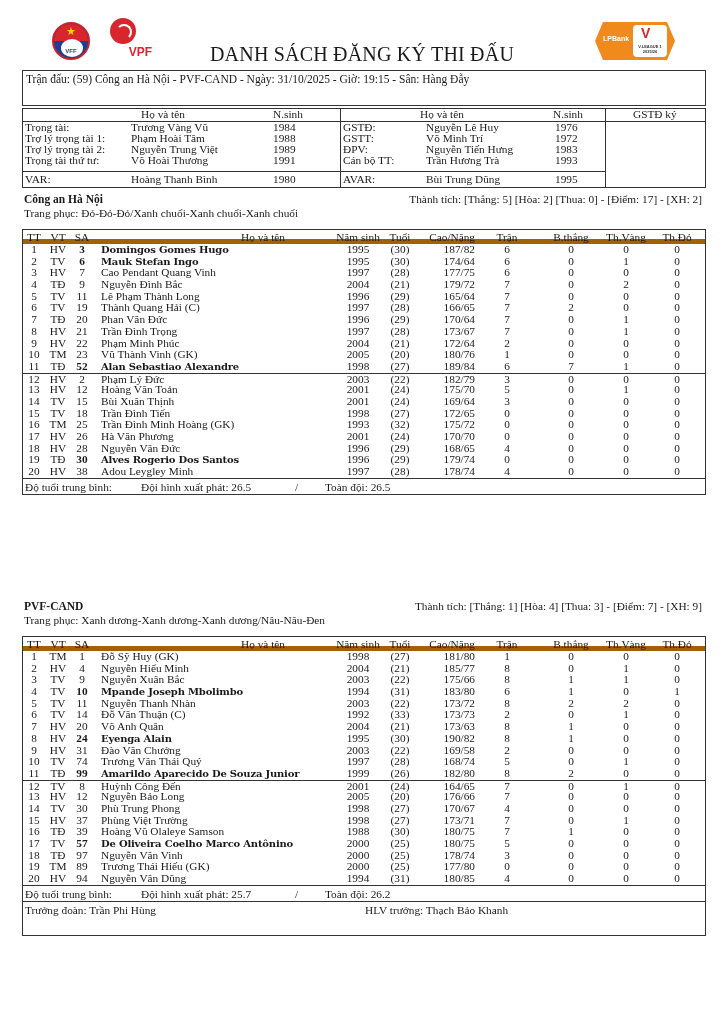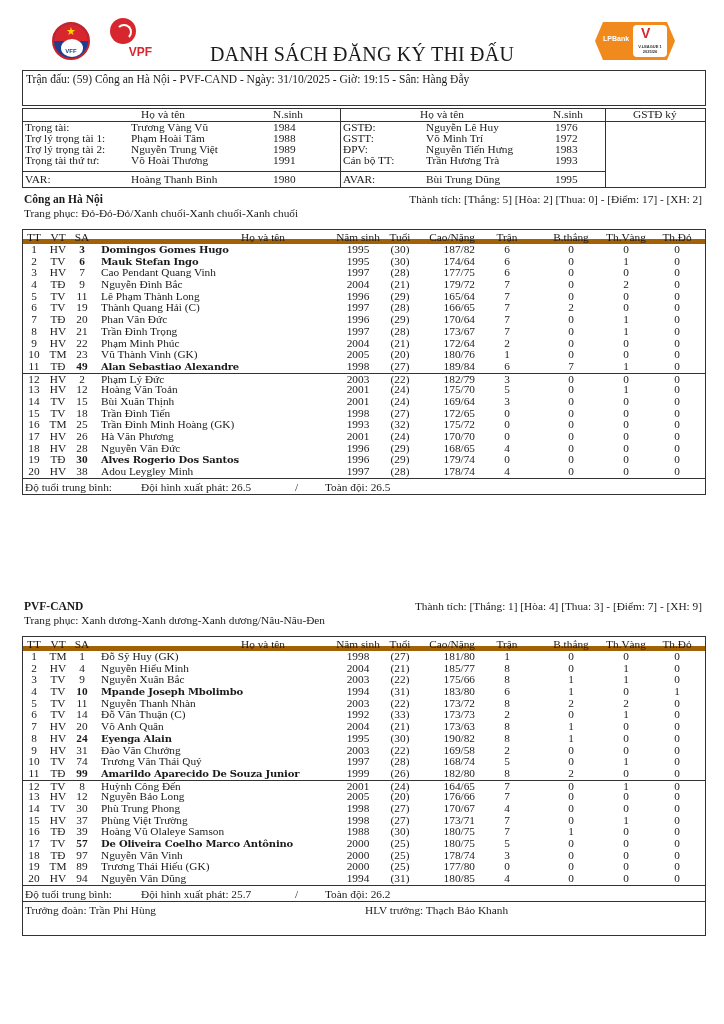--- a/index.html
+++ b/index.html
@@ -276,21 +276,21 @@
       <span class="c-age">(20)</span>
       <span class="c-hw">180/76</span>
       <span class="c-mp">1</span>
       <span class="c-g">0</span>
       <span class="c-y">0</span>
       <span class="c-r">0</span>
     </div>
     <div class="row">
       <span class="c-tt">11</span>
       <span class="c-vt">TĐ</span>
-      <span class="c-sa bold-sa">49</span>
+      <span class="c-sa bold-sa">52</span>
       <span class="c-name bold-name">Alan Sebastiao Alexandre</span>
       <span class="c-ns">1998</span>
       <span class="c-age">(27)</span>
       <span class="c-hw">189/84</span>
       <span class="c-mp">6</span>
       <span class="c-g">7</span>
       <span class="c-y">1</span>
       <span class="c-r">0</span>
     </div>
     <div class="row sep">

